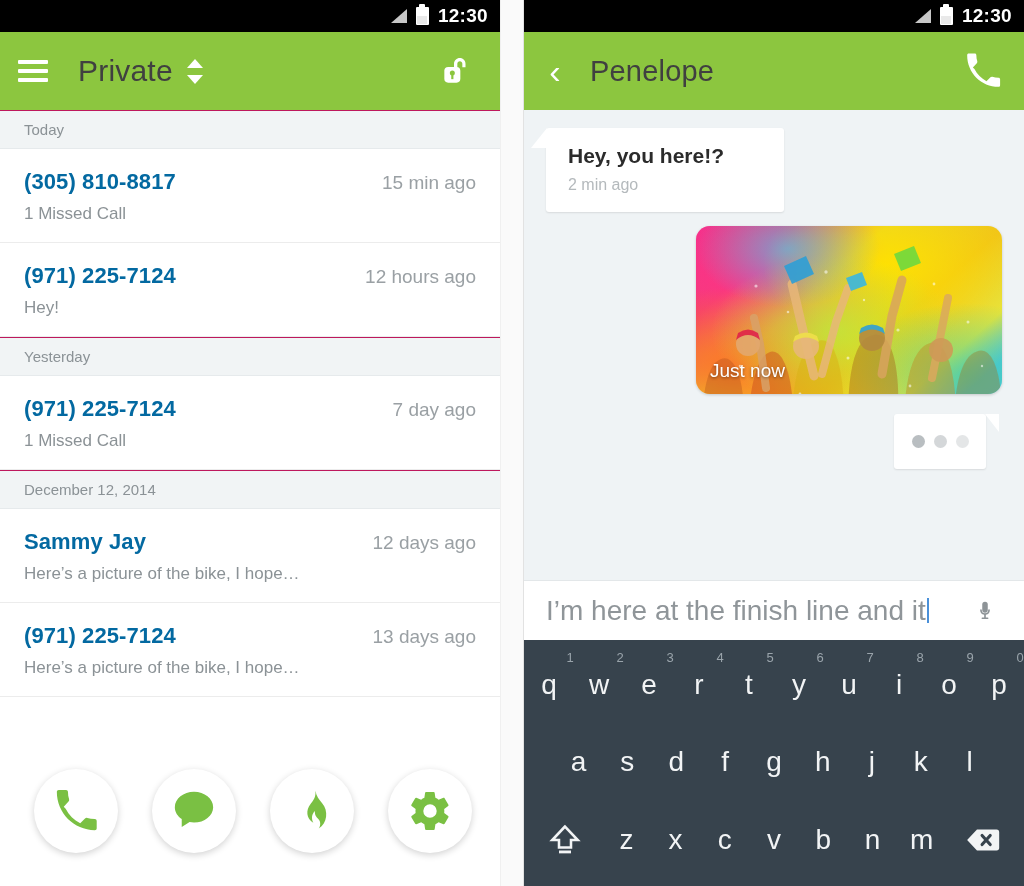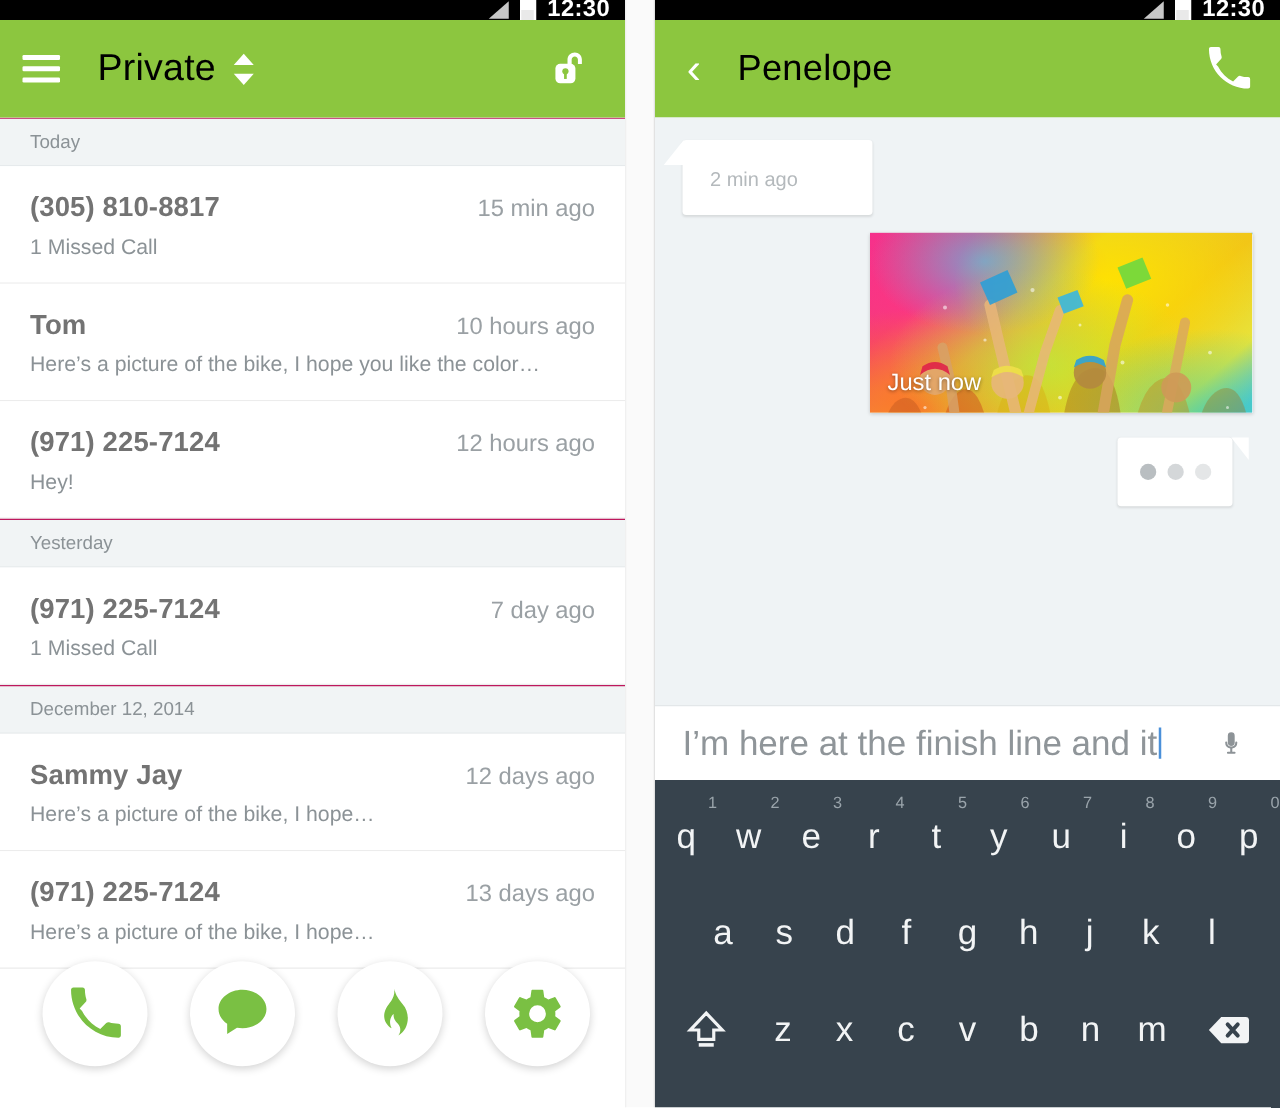--- a/index.html
+++ b/index.html
@@ -13,60 +13,60 @@
 
   
   .phone { position:relative; height:886px; overflow:hidden; background:#fff; }
   .phone.left  { width:500px; }
   .gap { width:24px; height:886px; background:#fafafa;
          border-left:1px solid #f0f0f0; border-right:1px solid #e2e2e2; }
   .phone.right { width:500px; background:#eff3f5; }
 
   
   .statusbar {
-    height:16px; background:#000; display:flex; align-items:center;
+    height:32px; background:#000; display:flex; align-items:center;
     justify-content:flex-end; padding-right:12px; gap:9px;
   }
   .sb-signal { width:0;height:0;border-style:solid;
     border-width:0 0 14px 16px; border-color:transparent transparent #d8d8d8 transparent;
     opacity:.92; }
   .sb-batt { position:relative; width:13px; height:18px; background:#fff; border-radius:1px; }
   .sb-batt::before { content:""; position:absolute; top:-3px; left:3.5px; width:6px; height:3px; background:#fff; border-radius:1px 1px 0 0;}
   .sb-batt::after { content:""; position:absolute; left:1.5px; top:8.5px; width:10px; height:8px; background:#e9e9e9;}
   .sb-time { color:#fff; font-size:19px; font-weight:bold; letter-spacing:.3px; }
 
   
   .appbar {
     height:78px; background:#8cc63f; display:flex; align-items:center;
     padding:0 18px; position:relative;
   }
   .hamburger { width:30px; height:22px; display:flex; flex-direction:column;
                justify-content:space-between; cursor:pointer; }
   .hamburger span { display:block; height:4px; background:#fff; border-radius:1px; }
-  .appbar-title { color:#000000; font-size:30px; font-weight:400; margin-left:30px; letter-spacing:.2px; }
+  .appbar-title { color:#404040; font-size:30px; font-weight:400; margin-left:30px; letter-spacing:.2px; }
   .spinner { margin-left:14px; display:flex; flex-direction:column; gap:7px; align-items:center; }
   .spinner .tri-up { width:0;height:0;border-style:solid;border-width:0 8px 9px 8px;
      border-color:transparent transparent #ffffff transparent; }
   .spinner .tri-dn { width:0;height:0;border-style:solid;border-width:9px 8px 0 8px;
      border-color:#ffffff transparent transparent transparent; }
   .appbar-action { position:absolute; right:18px; top:50%; transform:translateY(-50%);
                    width:46px; height:46px; display:flex; align-items:center; justify-content:center; cursor:pointer;}
 
   .back-chevron { color:#fff; font-size:34px; line-height:1; font-weight:300; width:26px; text-align:center; }
   .appbar.right-bar .appbar-title { margin-left:22px; font-size:29px; }
 
   
   .list { height:776px; overflow:hidden; background:#fff; }
   .daygroup {
     background:#f1f4f5; padding:10px 24px; color:#8b9296;
     font-size:15px; border-top:1px solid #be185d; border-bottom:1px solid #e6eaec;
   }
   .row { padding:20px 24px 18px 24px; border-bottom:1px solid #ececec; background:#fff; }
   .row-top { display:flex; justify-content:space-between; align-items:baseline; }
-  .row-title { font-size:22px; font-weight:bold; color:#737373; letter-spacing:.1px; }
+  .row-title { font-size:22px; font-weight:bold; color:#0369a1; letter-spacing:.1px; }
   .row-time { font-size:19px; color:#9aa0a4; white-space:nowrap; padding-left:10px; }
   .row-sub { margin-top:9px; font-size:17px; color:#8b9296; white-space:nowrap;
              overflow:hidden; text-overflow:ellipsis; }
 
   
   .fabs { position:absolute; left:0; bottom:32px; width:500px; height:86px;
           display:flex; align-items:center; }
   .fab { width:84px; height:84px; border-radius:50%; background:#fff;
          box-shadow:0 2px 7px rgba(0,0,0,.18); display:flex; align-items:center;
          justify-content:center; cursor:pointer; flex:none; }
@@ -83,21 +83,21 @@
   }
   .bubble-in::before {
     content:""; position:absolute; left:-15px; top:0; width:0; height:0;
     border-style:solid; border-width:0 0 20px 16px;
     border-color:transparent transparent #ffffff transparent;
   }
   .bubble-text { font-size:21px; color:#2b2b2b; font-weight:bold; }
   .bubble-time { font-size:16px; color:#b4b9bc; margin-top:8px; }
 
   .photo-wrap { margin-top:14px; display:flex; justify-content:flex-end; }
-  .photo-bubble { position:relative; width:306px; height:144px; border-radius:0;
+  .photo-bubble { position:relative; width:306px; height:168px; border-radius:14px;
                   overflow:hidden; box-shadow:0 1px 3px rgba(0,0,0,.18); }
   .photo-bubble::after {
     content:""; position:absolute; right:-14px; top:0; width:0; height:0;
     border-style:solid; border-width:0 15px 19px 0;
     border-color:transparent #5ec9e8 transparent transparent;
   }
   .photo-img { position:absolute; inset:0; }
   .photo-caption { position:absolute; left:14px; bottom:12px; color:#fff; font-size:19px;
                    text-shadow:0 1px 3px rgba(0,0,0,.45); }
 
@@ -176,27 +176,20 @@
       <div class="daygroup">Today</div>
       <div class="row">
         <div class="row-top">
           <div class="row-title">(305) 810-8817</div>
           <div class="row-time">15 min ago</div>
         </div>
         <div class="row-sub">1 Missed Call</div>
       </div>
       <div class="row">
         <div class="row-top">
-          <div class="row-title">Tom</div>
-          <div class="row-time">10 hours ago</div>
-        </div>
-        <div class="row-sub">Here’s a picture of the bike, I hope you like the color…</div>
-      </div>
-      <div class="row">
-        <div class="row-top">
           <div class="row-title">(971) 225-7124</div>
           <div class="row-time">12 hours ago</div>
         </div>
         <div class="row-sub">Hey!</div>
       </div>
 
       <div class="daygroup">Yesterday</div>
       <div class="row">
         <div class="row-top">
           <div class="row-title">(971) 225-7124</div>
@@ -263,20 +256,21 @@
       <div class="appbar-action">
         <svg viewBox="0 0 24 24" width="38" height="38">
           <path d="M6.6 10.8c1.7 3.3 4.3 5.9 7.6 7.6l2.5-2.5c.3-.3.8-.4 1.2-.3 1.2.4 2.5.6 3.9.6.6 0 1 .4 1 1V21c0 .6-.4 1-1 1C10.9 22 2 13.1 2 2c0-.6.4-1 1-1h3.8c.6 0 1 .4 1 1 0 1.4.2 2.7.6 3.9.1.4 0 .9-.3 1.2l-2.5 2.7z" fill="#fff"></path>
         </svg>
       </div>
     </div>
 
     <div class="chat">
 
       <div class="bubble-in">
+        <div class="bubble-text">Hey, you here!?</div>
         <div class="bubble-time">2 min ago</div>
       </div>
 
       <div class="photo-wrap">
         <div class="photo-bubble">
           <svg class="photo-img" viewBox="0 0 306 192" preserveAspectRatio="none">
             <defs>
               <linearGradient id="bgA" x1="0" y1="0" x2="1" y2="0.7">
                 <stop offset="0%" stop-color="#f2308c"></stop>
                 <stop offset="22%" stop-color="#f0456a"></stop>

